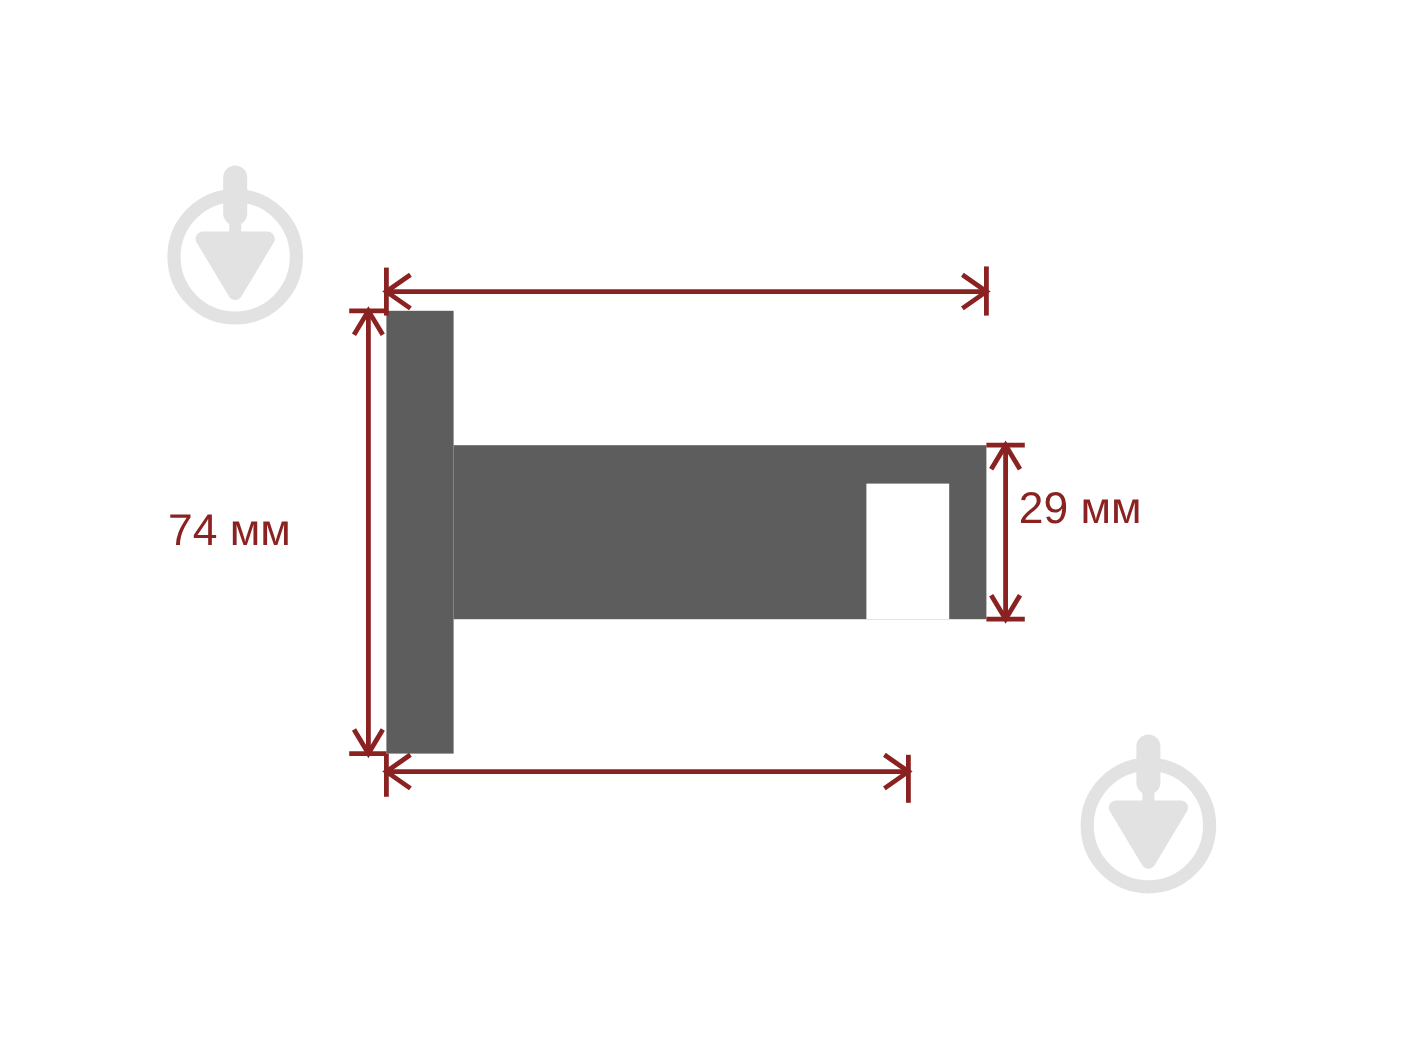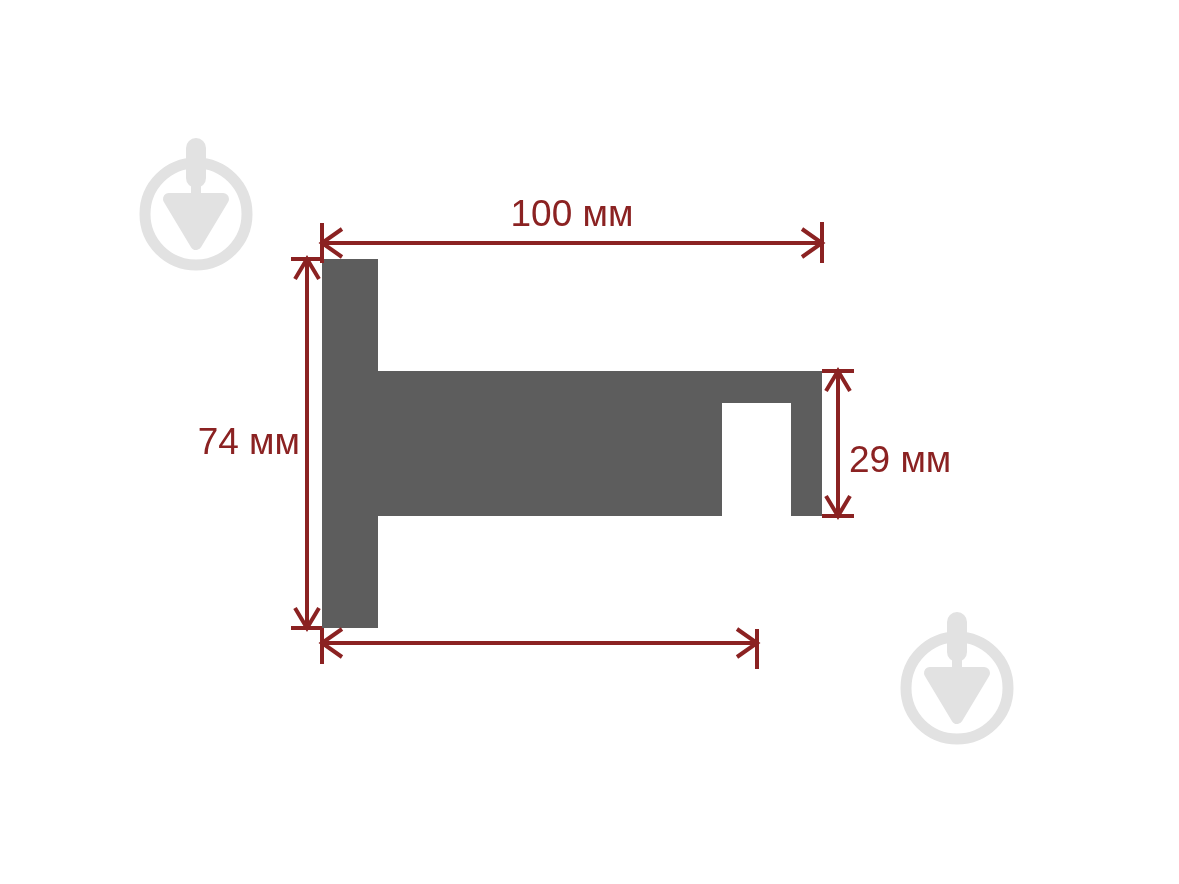--- a/index.html
+++ b/index.html
@@ -38,22 +38,22 @@
   }
   
   .dim-label {
     position: absolute;
     color: #8b2222;
     font-size: 37px;
     line-height: 1.2;
     white-space: nowrap;
   }
   .dim-label-top    { left: 422px; top: 192px; width: 300px; text-align: center; }
-  .dim-label-left   { left: 140px; top: 420px; width: 160px; text-align: right; }
-  .dim-label-right  { left: 849px; top: 438px; width: 160px; text-align: left; }
+  .dim-label-left   { left: 140px; top: 420px; width: 160px; text-align: left; }
+  .dim-label-right  { left: 849px; top: 402px; width: 160px; text-align: left; }
   .dim-label-bottom { left: 398px; top: 595px; width: 300px; text-align: center; }
   
   .watermark-svg {
     position: absolute;
     left: 0; top: 0;
     width: 1179px;
     height: 884px;
     color: #e2e2e2;
   }
 </style>
@@ -107,20 +107,19 @@
 
     <g>
       <line x1="322" y1="628" x2="322" y2="664"></line>
       <line x1="757" y1="629" x2="757" y2="669"></line>
       <line x1="322" y1="643" x2="757" y2="643"></line>
       <polyline points="342,629 322,643 342,657"></polyline>
       <polyline points="737,629 757,643 737,657"></polyline>
     </g>
   </svg>
 
-  <div class="dim-label dim-label-top" style="color: rgb(139, 34, 34);">100 мм</div>
 
   <div class="dim-label dim-label-left" style="color: rgb(139, 34, 34);">74 мм</div>
 
   <div class="dim-label dim-label-right" style="color: rgb(139, 34, 34);">29 мм</div>
 
 
 </div>
 
 </body></html>

